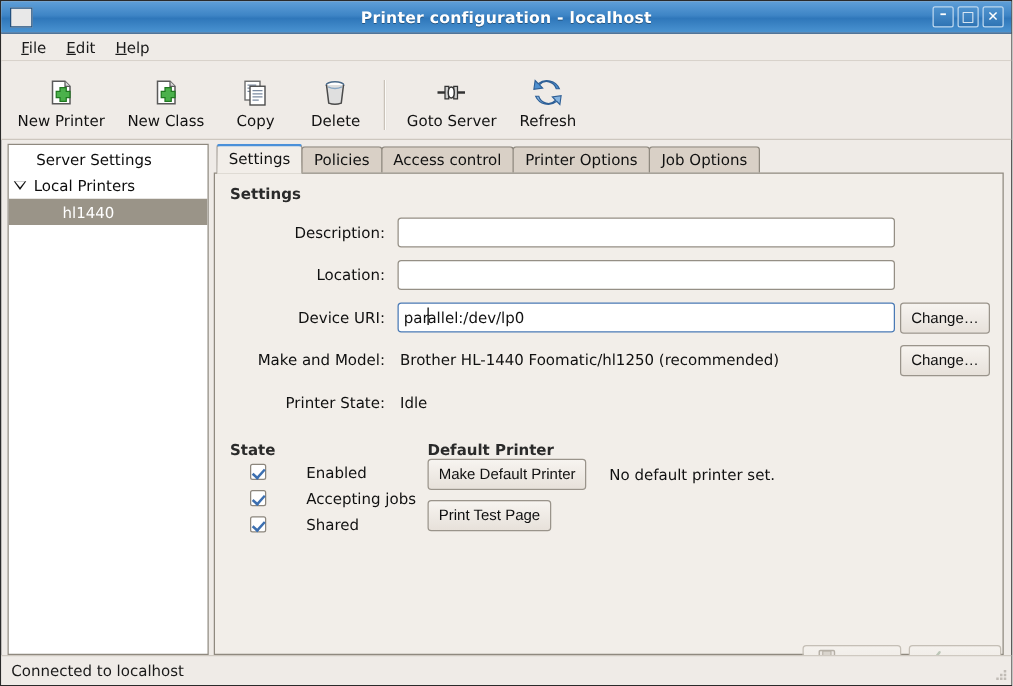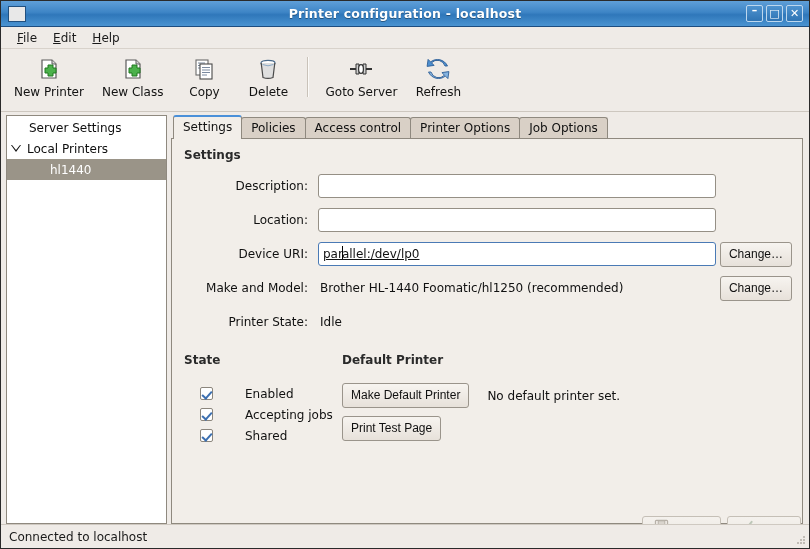--- a/index.html
+++ b/index.html
@@ -89,21 +89,21 @@
     font-size: 12px;
     color: #1a1a1a;
   }
   .menu-item u { text-decoration: underline; }
 
   
   .toolbar {
     height: 58px;
     background: #efebe7;
     display: flex;
-    align-items: flex-start;
+    align-items: center;
     padding: 4px 4px 0 4px;
     flex: none;
     border-bottom: 1px solid #cdc7bf;
   }
   .tb-btn {
     display: flex;
     flex-direction: column;
     align-items: center;
     justify-content: flex-start;
     padding: 3px 9px 2px 9px;
@@ -254,21 +254,20 @@
     box-sizing: border-box;
     background: #ffffff;
     border: 1px solid #958f85;
     border-radius: 3px;
     font-size: 12px;
     line-height: 22px;
     padding: 0 4px;
     color: #111111;
     overflow: hidden;
     white-space: nowrap;
-    text-decoration: underline;
   }
   .entry.focused {
     border: 1px solid #4a7ab5;
     box-shadow: inset 0 0 0 1px #ffffff;
   }
   .caret {
     display: inline-block;
     width: 1px;
     height: 14px;
     background: #000000;
@@ -304,21 +303,21 @@
     display: flex;
     margin-top: 14px;
     padding-left: 2px;
   }
   .col-state { width: 158px; }
   .col-default { flex: 1; }
   .col-head {
     font-weight: bold;
     font-size: 12px;
     color: #2a2a2a;
-    margin-bottom: 16px;
+    margin-bottom: 0;
   }
   .chk-row {
     display: flex;
     align-items: center;
     height: 21px;
     padding-left: 16px;
     font-size: 12px;
     color: #111111;
     gap: 25px;
   }

